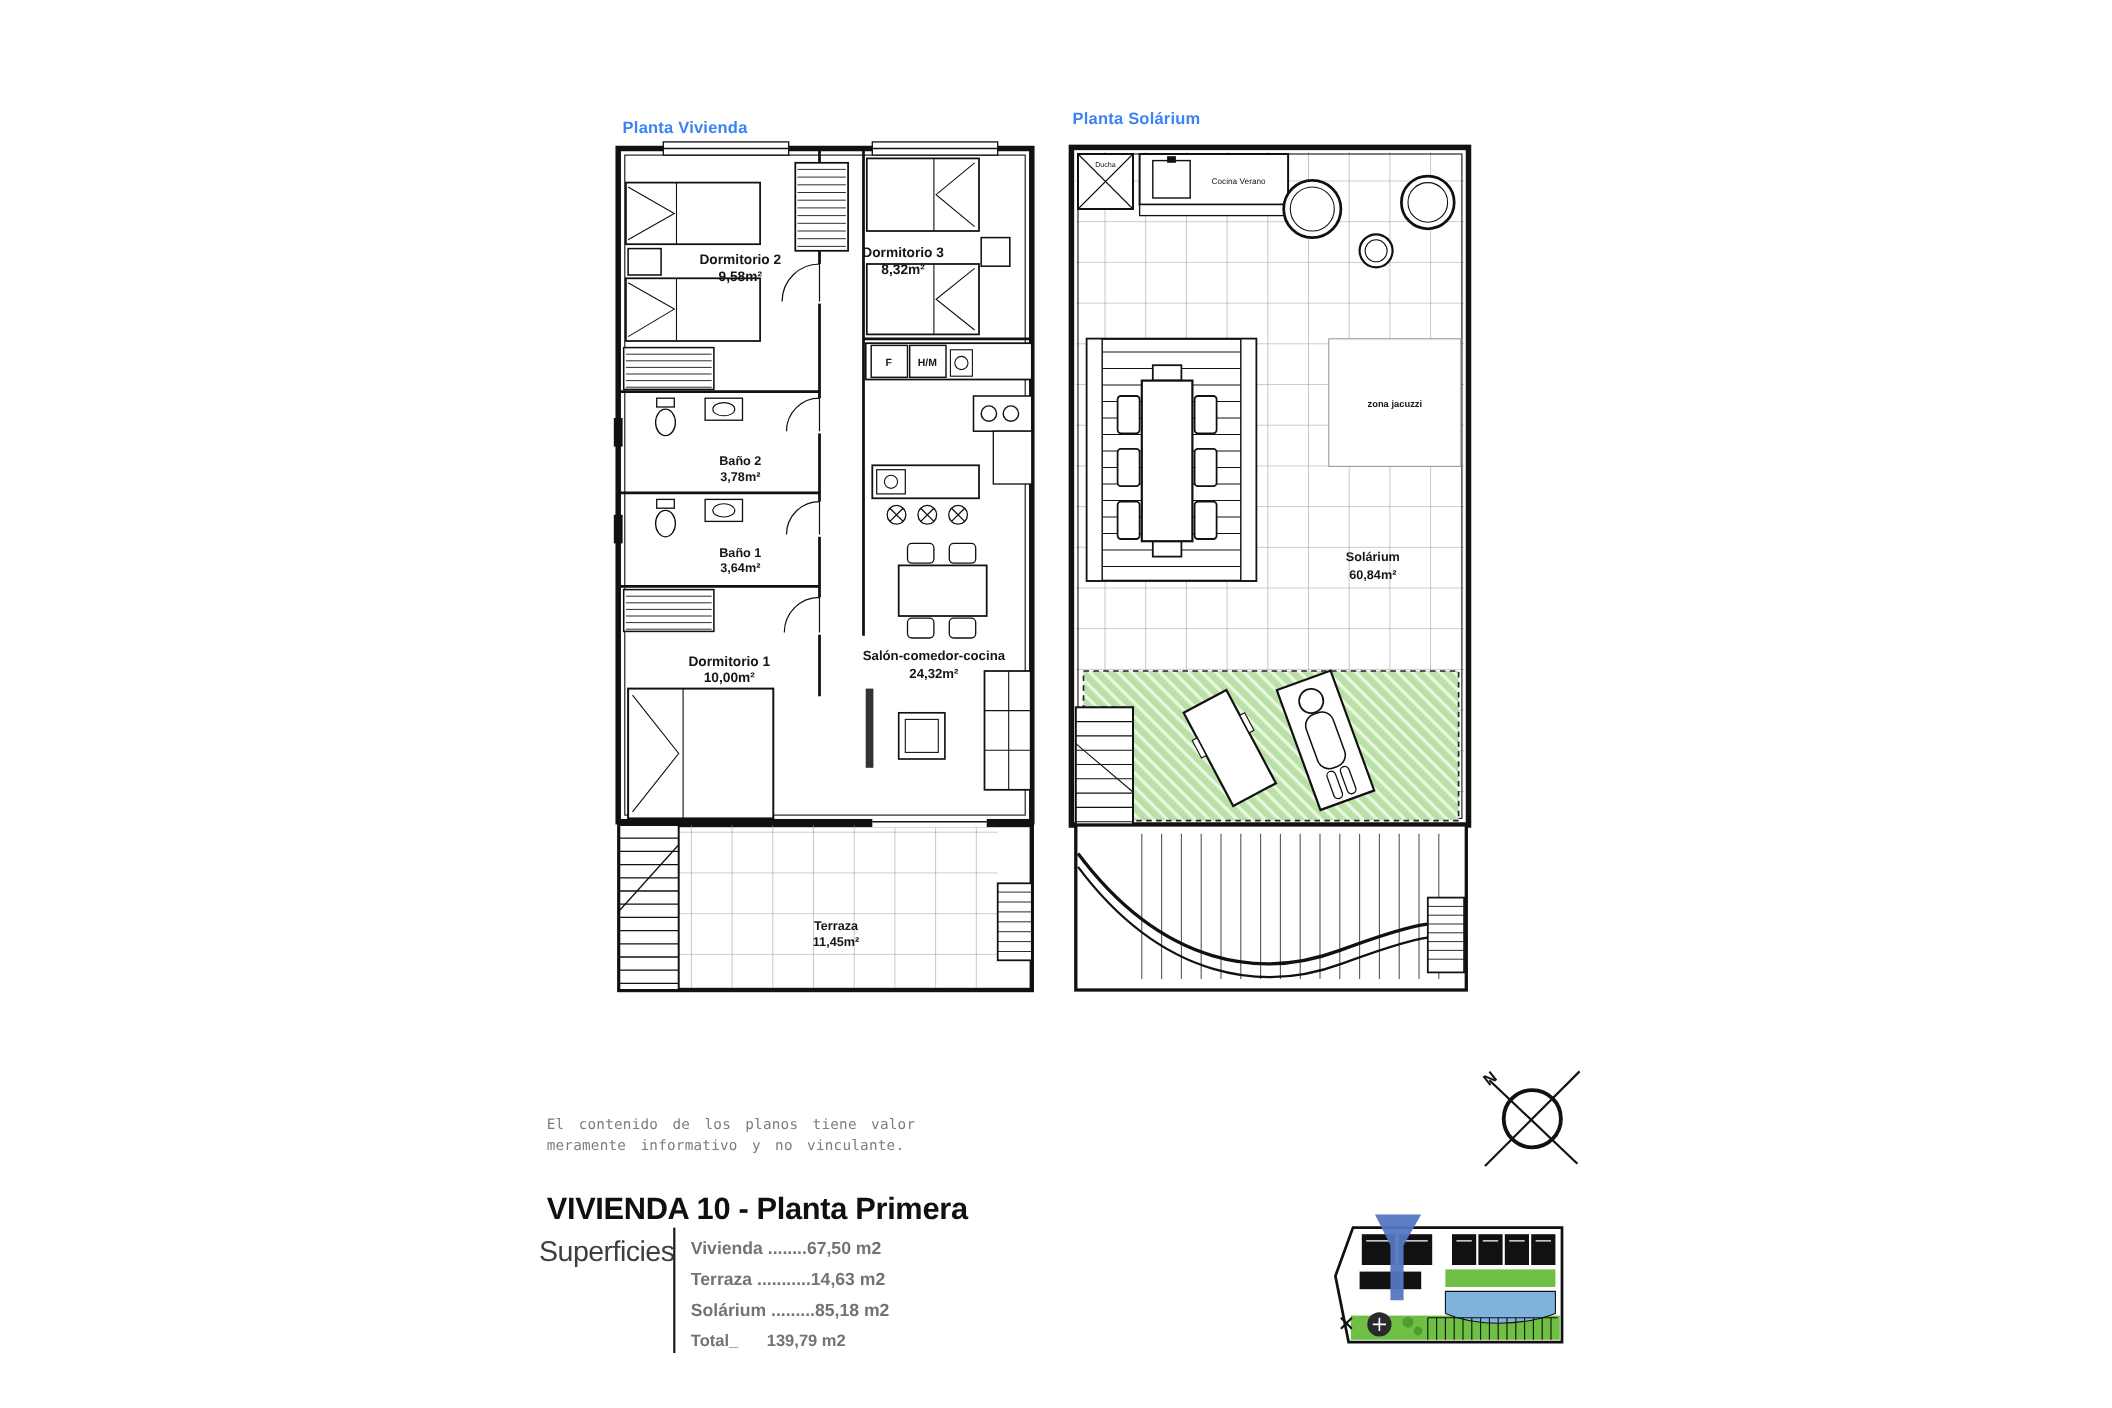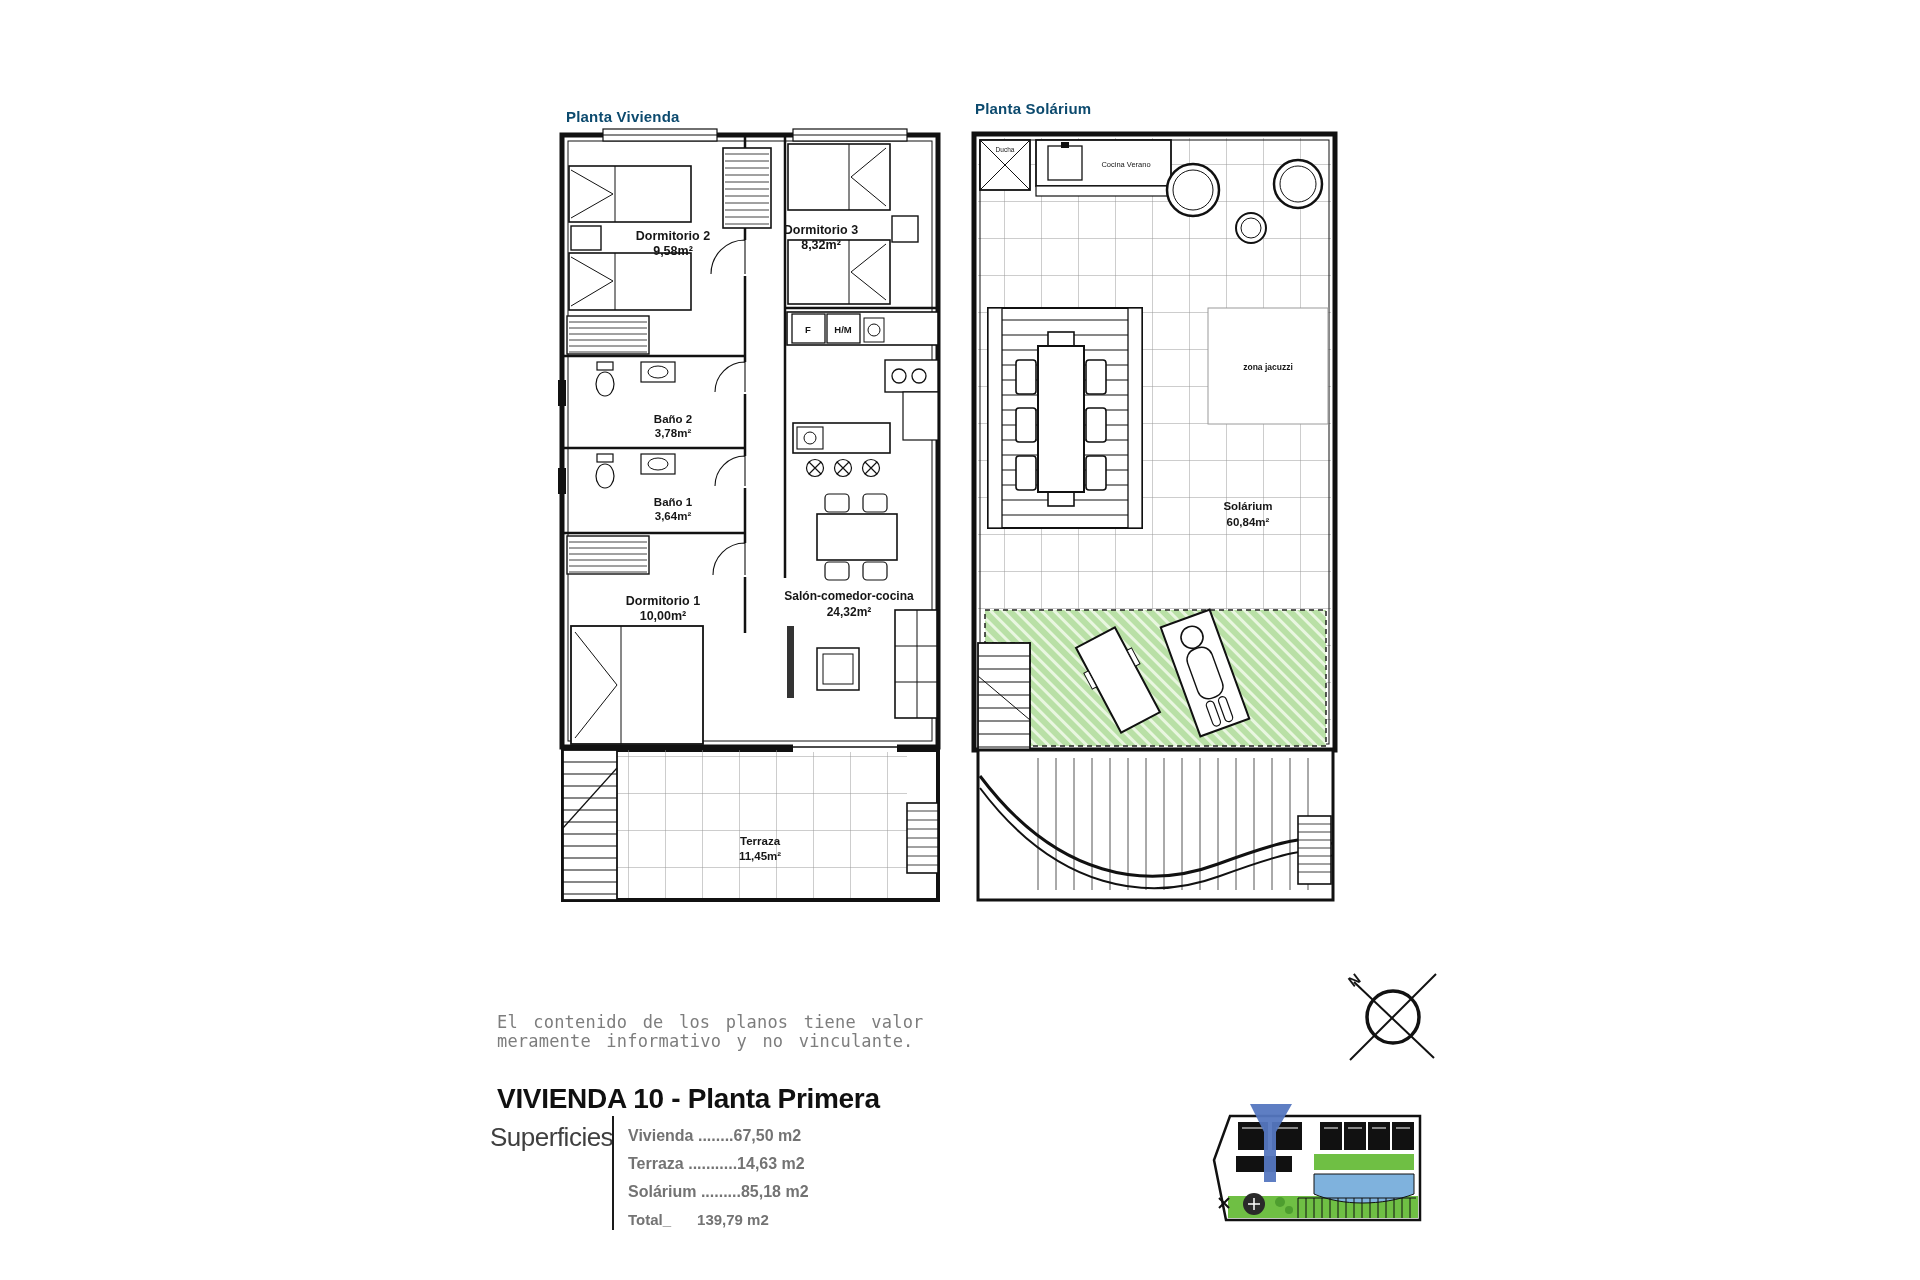--- a/index.html
+++ b/index.html
@@ -1,20 +1,20 @@
 <!DOCTYPE html>
 <html><head>
 <meta charset="utf-8">
 <style>
   html,body{margin:0;padding:0;background:#ffffff;}
   .canvas{position:relative;width:1920px;height:1280px;background:#ffffff;
           font-family:"Liberation Sans",sans-serif;overflow:hidden;}
   .abs{position:absolute;}
-  .plan-title{font-size:15px;font-weight:bold;color:#0c4a6e;letter-spacing:.2px;}
-  .disclaimer{font-family:"DejaVu Sans Mono",monospace;font-size:17px;line-height:19px;
+  .plan-title{font-size:15px;font-weight:bold;color:#3b82f6;letter-spacing:.2px;}
+  .disclaimer{font-family:"DejaVu Sans Mono",monospace;font-size:13px;line-height:19px;
               color:#7d7d7d;word-spacing:5px;letter-spacing:.2px;}
   .main-title{font-size:28px;font-weight:bold;color:#101010;letter-spacing:-.3px;}
   .superficies{font-size:26px;color:#3f3f3f;letter-spacing:-.5px;}
   .vdivider{width:2px;background:#1a1a1a;}
   .surf-rows{color:#737373;}
   .surf-row{font-size:16px;font-weight:bold;line-height:28px;white-space:pre;}
   .surf-total{font-size:15px;font-weight:bold;margin-top:5px;white-space:pre;}
   .surf-total .gap{display:inline-block;width:26px;}
   svg text{font-family:"Liberation Sans",sans-serif;fill:#161616;}
 </style>

